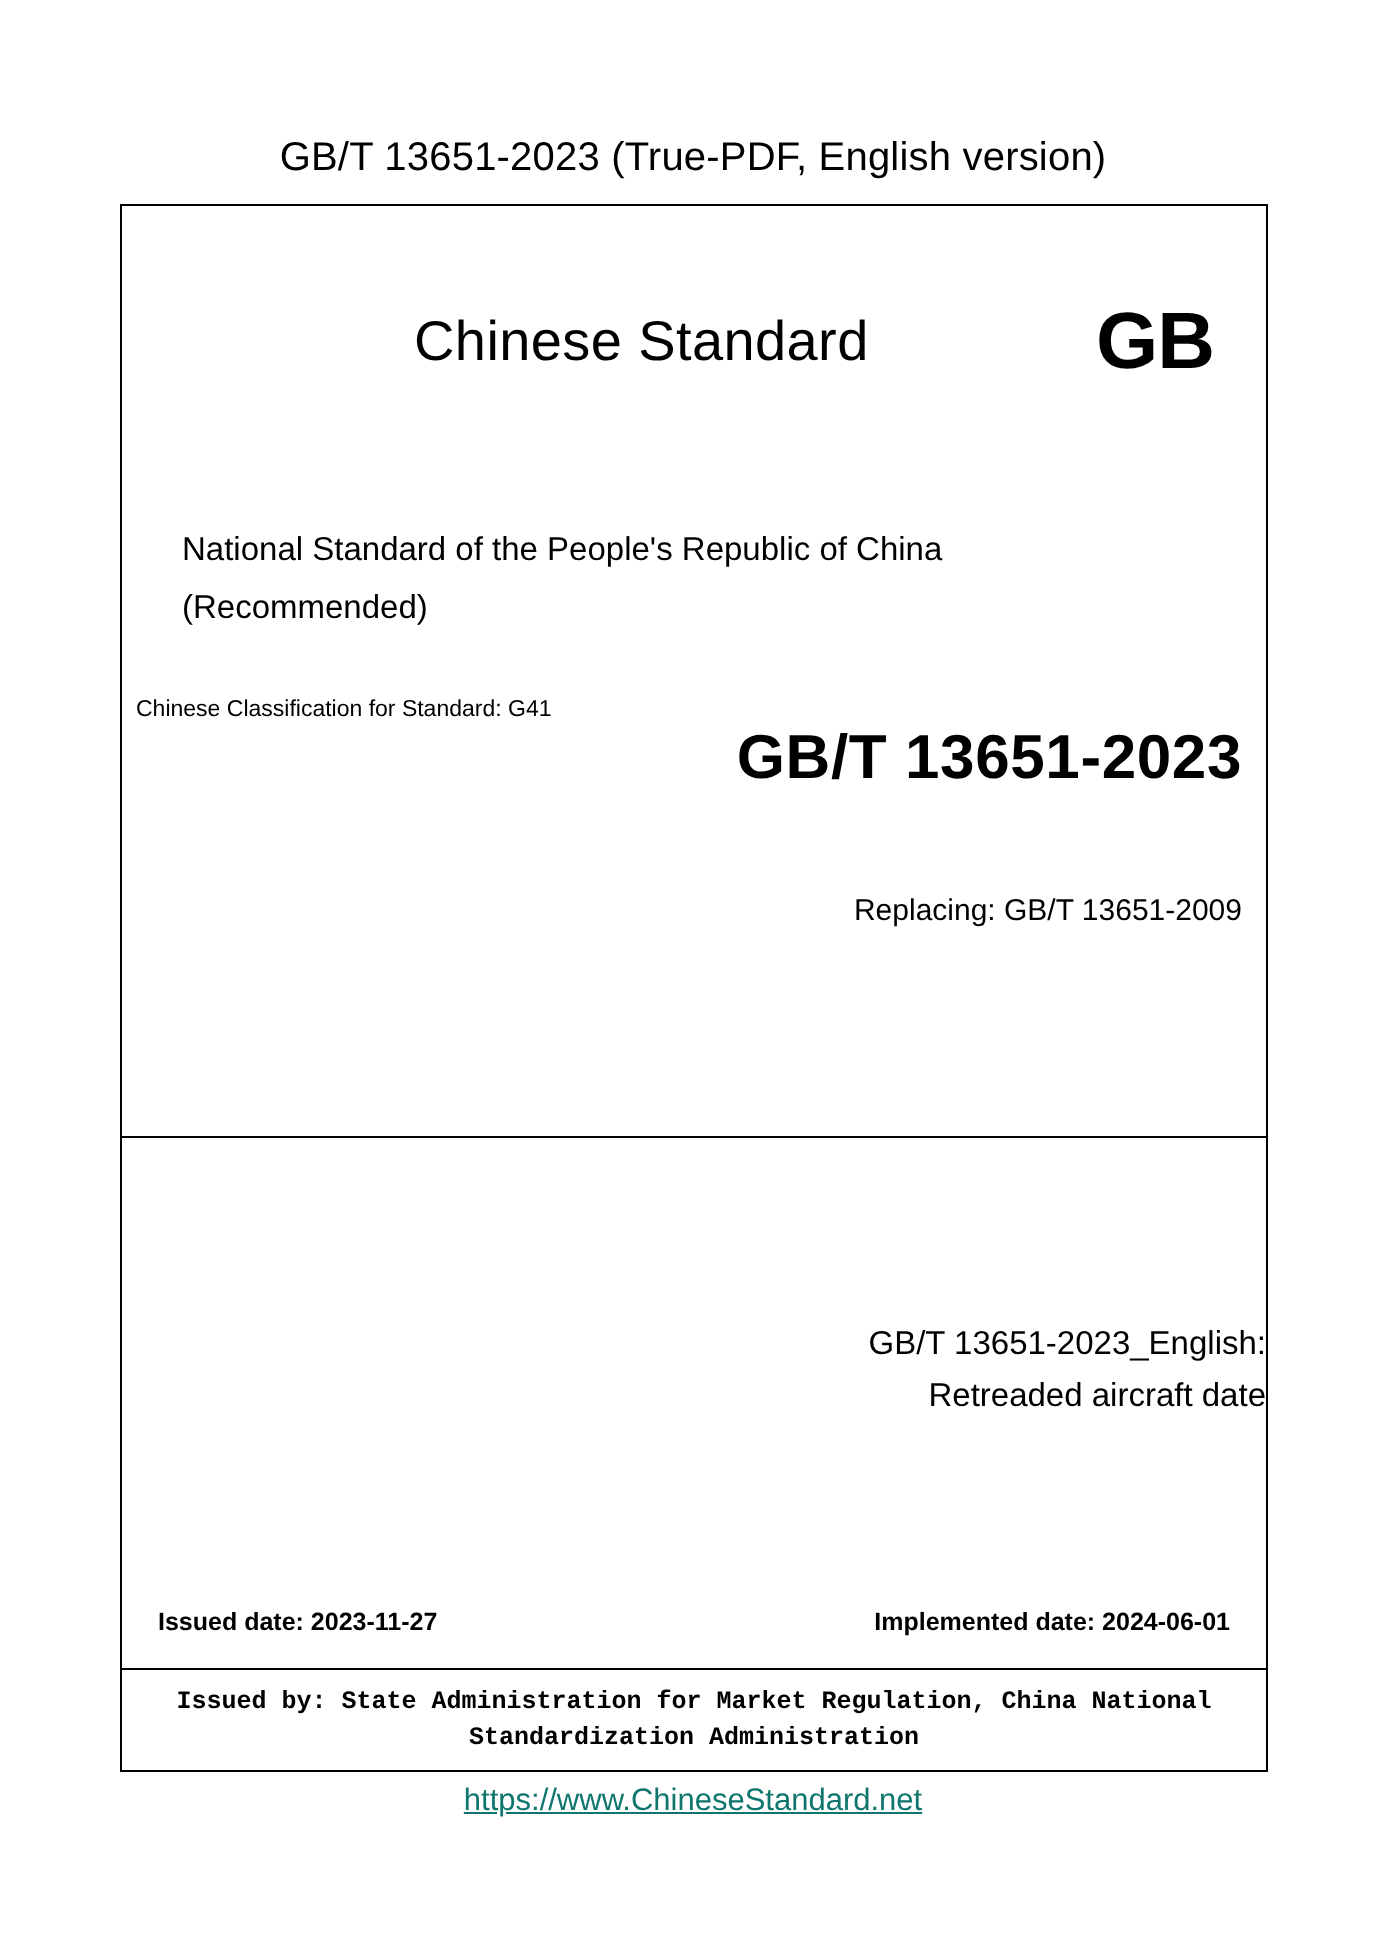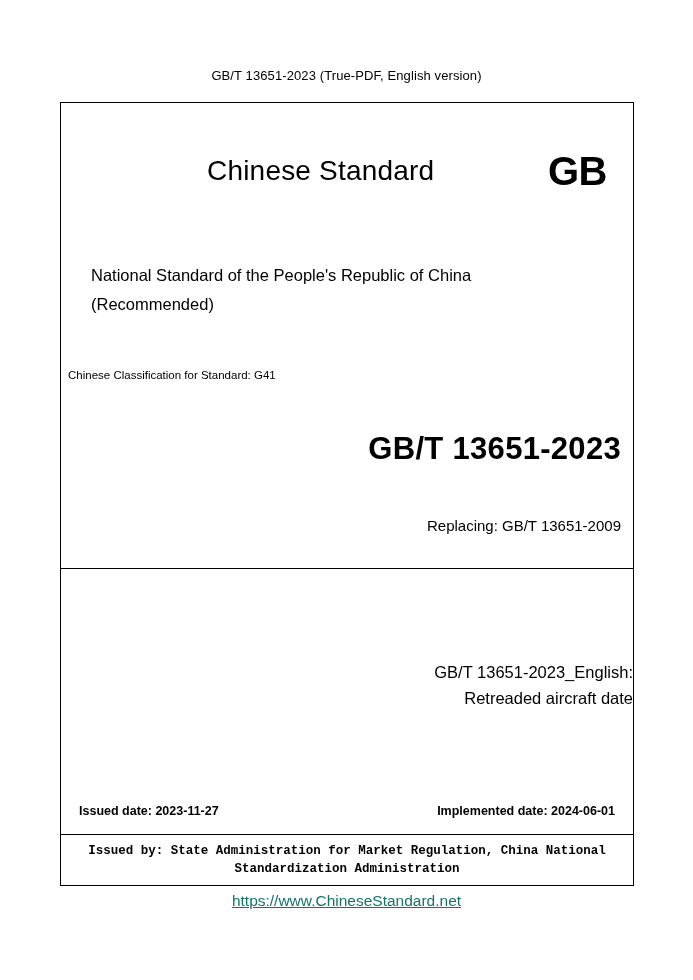--- a/index.html
+++ b/index.html
@@ -16,21 +16,21 @@
     overflow: hidden;
   }
   .page {
     width: 693px;
     height: 980px;
     box-sizing: border-box;
     position: relative;
   }
   .doc-header {
     text-align: center;
-    font-size: 13px;
+    font-size: 20px;
     color: #000;
     padding-top: 68px;
     letter-spacing: 0.1px;
   }
   .cover-box {
     position: absolute;
     left: 60px;
     top: 102px;
     width: 574px;
     border: 1px solid #000;
@@ -64,28 +64,27 @@
   }
   .subtitle {
     text-align: left;
     font-size: 16.5px;
     margin-top: 70px;
     line-height: 1.75;
     padding: 0 30px;
   }
   .classification {
     font-size: 11.5px;
-    margin-top: 50px;
+    margin-top: 30px;
     padding-left: 7px;
   }
   .std-number {
     text-align: right;
     font-size: 31px;
     font-weight: bold;
-    margin-top: 50px;
     padding-right: 12px;
     letter-spacing: 0.3px;
   }
   .replacing {
     text-align: right;
     font-size: 15px;
     margin-top: 50px;
     padding-right: 12px;
   }
   .section-mid {

